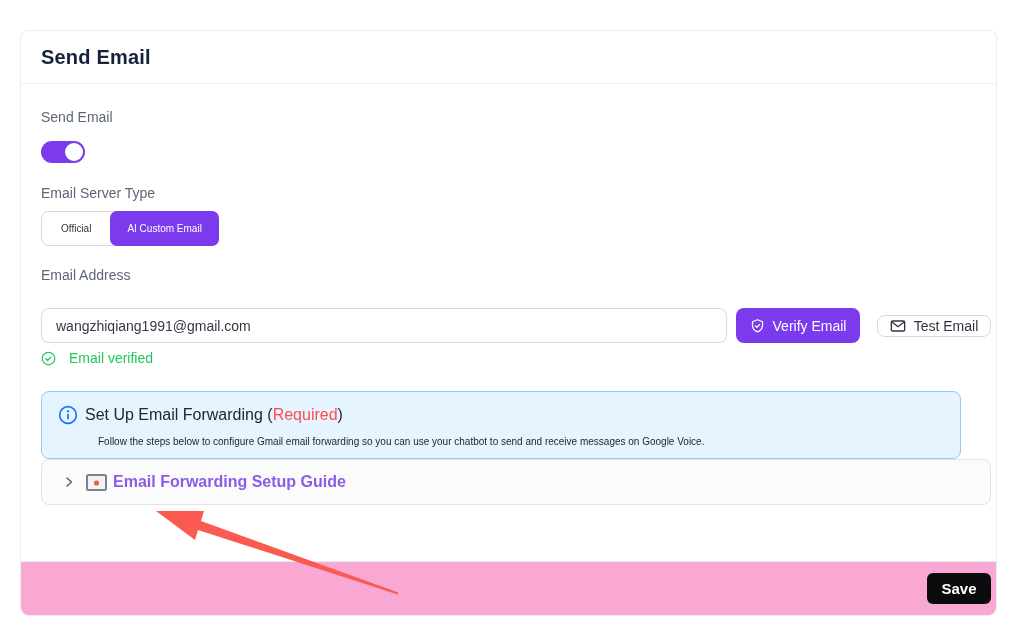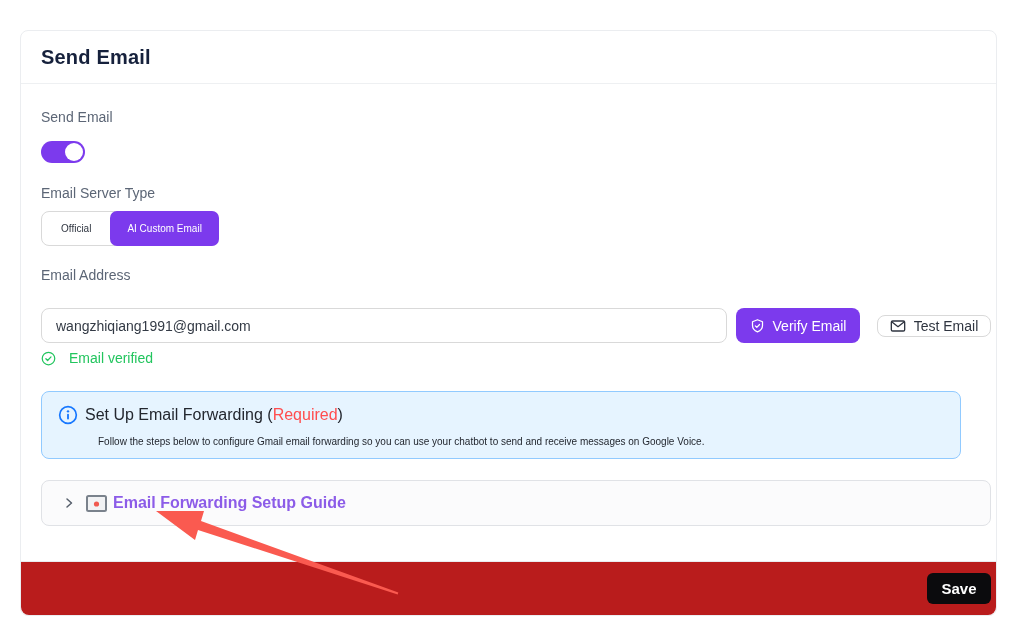--- a/index.html
+++ b/index.html
@@ -46,29 +46,29 @@
   .verified-row { margin-top:7px; display:flex; align-items:flex-end; gap:13px;
     font-size:14px; color:#22c55e; }
 
   .alert { margin-top:25px; width:920px; background:#e6f4ff; border:1px solid #91caff;
     border-radius:8px; padding:13px 16px 11px; }
   .alert-title-row { display:flex; align-items:center; gap:7px; }
   .alert-title { font-size:16px; color:#23272f; }
   .required { color:#ff4d4f; }
   .alert-desc { margin:11px 0 0 40px; font-size:10px; color:#23272f; }
 
-  .panel { margin-top:21px; width:950px; height:46px; background:#fbfbfc;
+  .panel { width:950px; height:46px; background:#fbfbfc;
     border:1px solid #e0e2e6; border-radius:8px; display:flex; align-items:center;
     padding:0 16px; cursor:pointer; }
   .panel-title { font-size:16px; font-weight:700; color:#8c5ce8; margin-left:6px; }
   .chevron { margin-left:5px; display:flex; }
   .pic-icon { margin-left:11px; display:flex; }
 
   .card-footer { position:absolute; left:0; right:0; bottom:0; height:54px;
-    background:#b91c1c; border-top:1px solid #e9ebee; border-radius:0 0 8px 8px;
+    background:#f9a8d4; border-top:1px solid #e9ebee; border-radius:0 0 8px 8px;
     display:flex; align-items:center; justify-content:flex-end; padding-right:5px; }
   .save-btn { width:64px; height:31px; background:#0b0b0d; color:#fff; border:none;
     border-radius:6px; font-size:15px; font-weight:700; cursor:pointer; font-family:inherit; }
 
   .arrow-overlay { position:absolute; left:0; top:0; width:1015px; height:624px;
     pointer-events:none; z-index:10; }
   .icon { display:flex; align-items:center; }
 </style>
 </head>
 <body>

